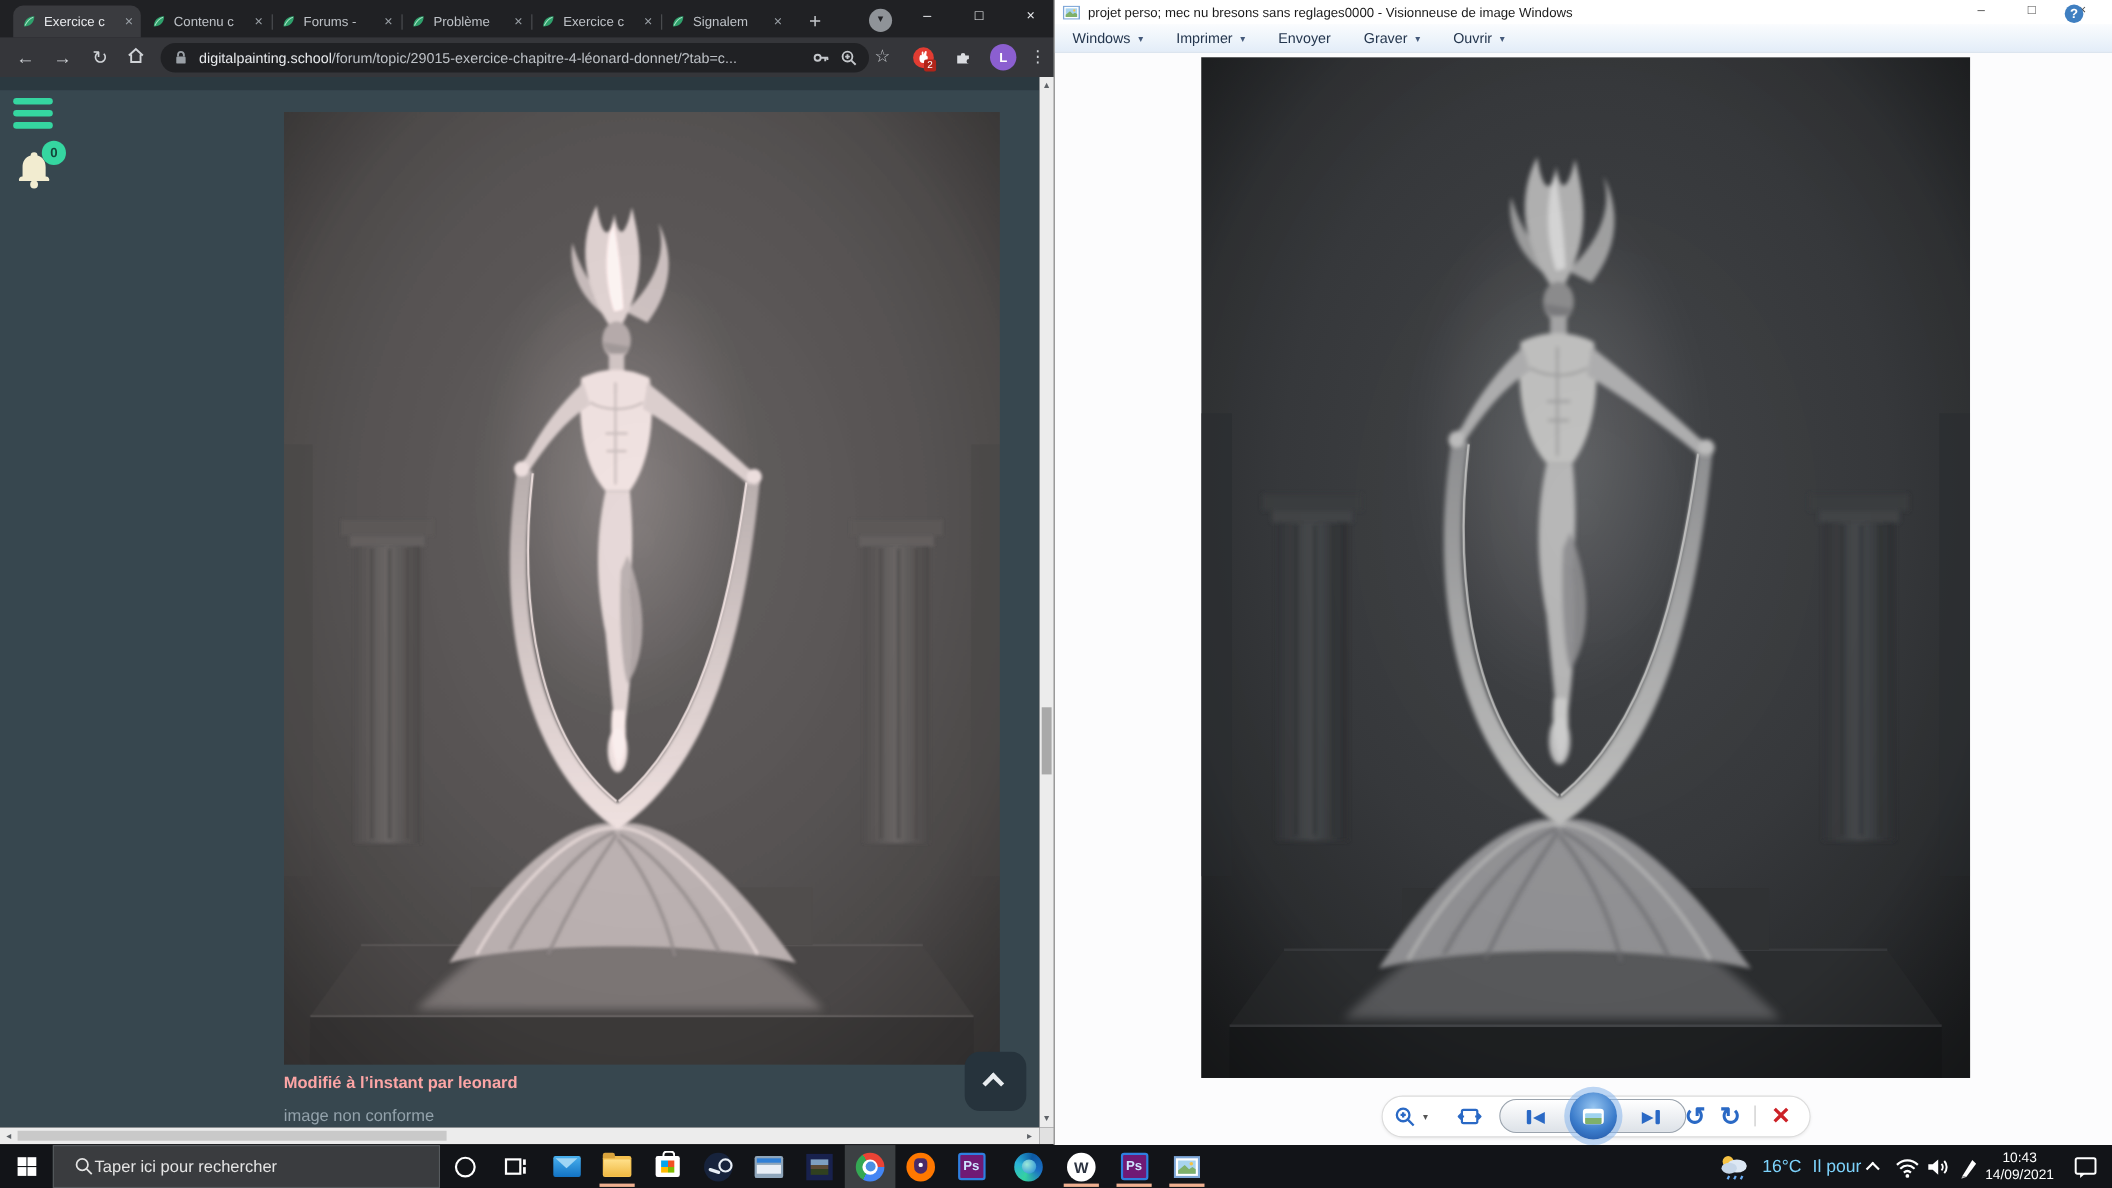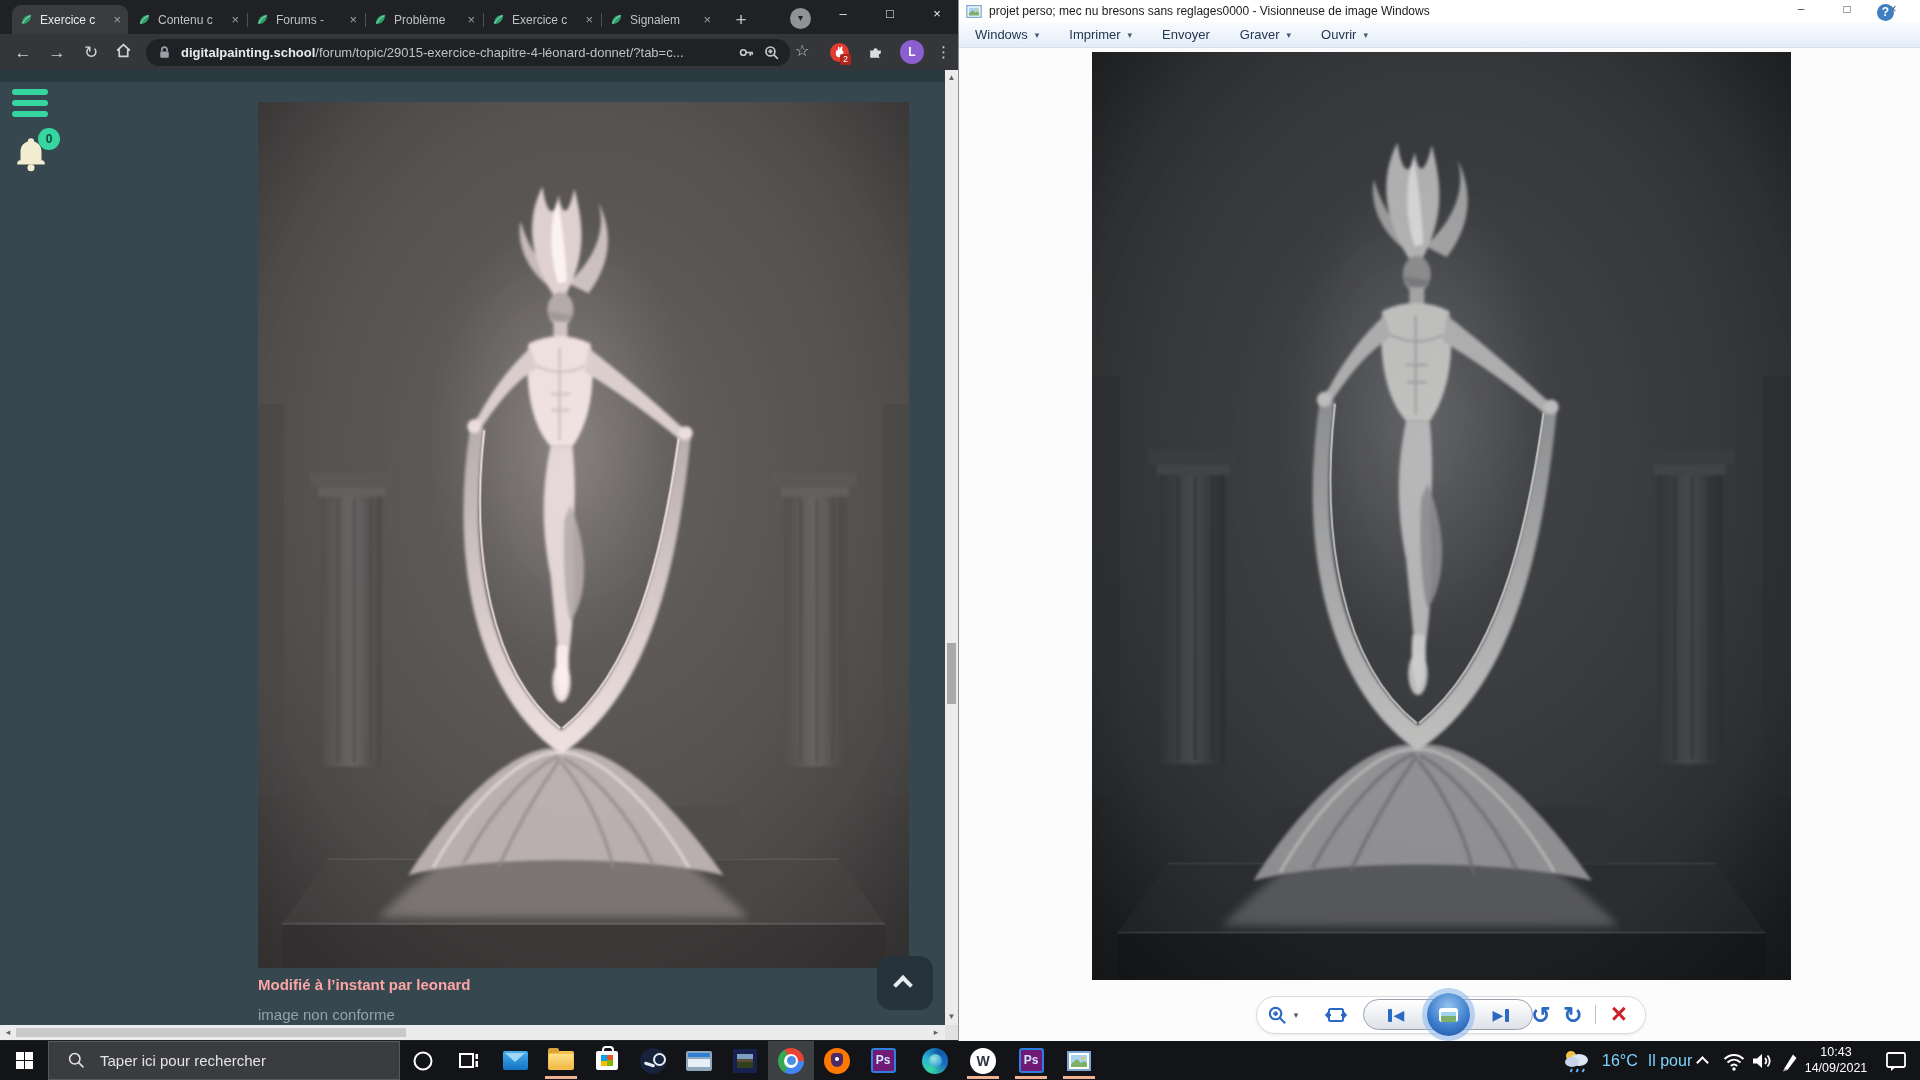--- a/index.html
+++ b/index.html
@@ -22,21 +22,21 @@
   .tabsearch{position:absolute;left:790px;top:8px;width:21px;height:21px;border-radius:50%;
           background:#8f9398;color:#202124;font-size:10px;text-align:center;line-height:20px;}
   .wbtn{position:absolute;top:0;width:42px;height:30px;color:#e8eaed;font-size:13px;
         text-align:center;line-height:28px;}
   .toolbar{position:absolute;left:0;top:34px;width:958px;height:36px;background:#35363a;}
   .navbtn{position:absolute;top:6px;width:26px;height:26px;color:#d0d3d7;font-size:17px;
           text-align:center;line-height:25px;}
   .omnibox{position:absolute;left:146px;top:5px;width:644px;height:27px;border-radius:14px;
            background:#202124;display:flex;align-items:center;padding:0 10px;gap:8px;}
   .url{font-size:13px;white-space:nowrap;overflow:hidden;flex:1;}
-  .url .dom{color:#e8eaed;font-weight:bold;}
+  .url .dom{color:#e8eaed;}
   .url .path{color:#bdc1c6;}
   .obicon{flex:0 0 auto;width:17px;height:17px;}
   .star{position:absolute;left:795px;top:7px;font-size:16px;color:#c4c7cb;}
   .extbtn{position:absolute;top:5px;width:26px;height:26px;display:flex;align-items:center;justify-content:center;}
   .badge2{position:absolute;left:14px;top:15px;background:#b02419;color:#fff;font-size:9px;
           padding:0 3px;border-radius:2px;line-height:11px;}
   .avatar{position:absolute;left:900px;top:6px;width:24px;height:24px;border-radius:50%;
           background:#8b5fd0;color:#fff;font-size:12px;font-weight:bold;text-align:center;line-height:24px;}
   .kebab{position:absolute;left:936px;top:6px;color:#d0d3d7;font-size:15px;line-height:24px;}
 
@@ -96,21 +96,21 @@
   .rot{font-size:23px;font-weight:bold;color:#2a69c5;}
   .fdivider{position:absolute;left:636px;top:1005px;width:1px;height:19px;background:#c4c4c4;}
   .delx{color:#cc2127;font-size:27px;font-weight:bold;}
 
   
   .taskbar{position:absolute;left:0;top:1041px;width:1920px;height:39px;background:#121418;}
   .startbtn{position:absolute;left:0;top:0;width:48px;height:39px;display:flex;align-items:center;justify-content:center;}
   .winlogo{width:17px;height:17px;display:grid;grid-template-columns:8px 8px;grid-template-rows:8px 8px;gap:1px;}
   .winlogo i{background:#fff;}
   .searchbox{position:absolute;left:48px;top:0;width:352px;height:39px;background:#3a3c3f;
-             border:1px solid #565a5e;display:flex;align-items:center;padding-left:18px;gap:14px;}
+             border:1px solid #565a5e;display:flex;align-items:center;padding-left:18px;}
   .searchbox .ph{color:#e4e4e4;font-size:15px;}
   .tcell{position:absolute;top:0;width:46px;height:39px;display:flex;align-items:center;justify-content:center;}
   .trun::after{content:"";position:absolute;left:7px;right:7px;bottom:1px;height:3px;background:#f0b091;}
   .tactive{background:#3c4043;}
   .chromeball{width:26px;height:26px;border-radius:50%;
       background:conic-gradient(from -30deg,#ea4335 0 120deg,#4285f4 0 240deg,#34a853 0 360deg);position:relative;}
   .chromeball::before{content:"";position:absolute;left:6px;top:6px;width:14px;height:14px;border-radius:50%;
       background:#fff;}
   .chromeball::after{content:"";position:absolute;left:8.5px;top:8.5px;width:9px;height:9px;border-radius:50%;
       background:#4a90e2;}

